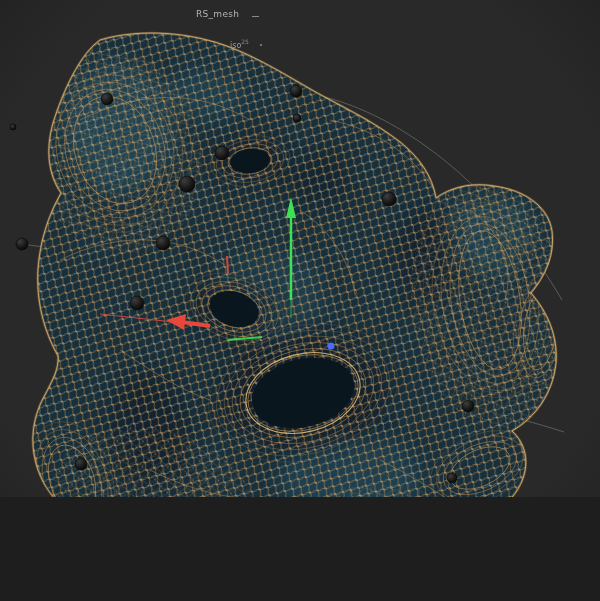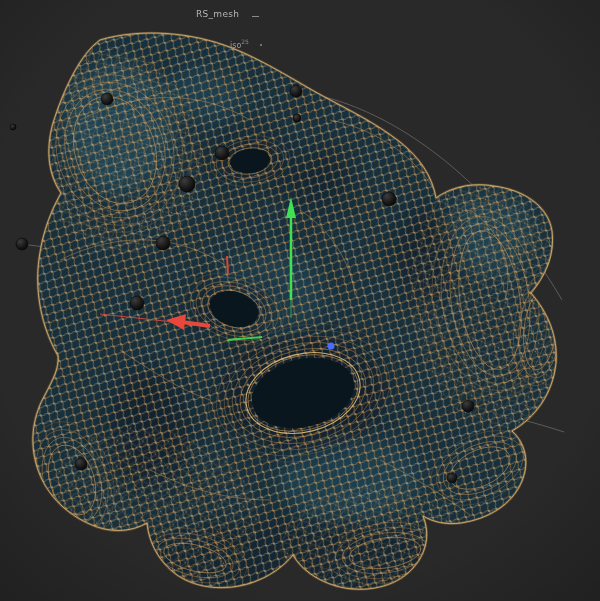--- a/index.html
+++ b/index.html
@@ -1,17 +1,17 @@
 <!DOCTYPE html>
 <html><head>
 <meta charset="utf-8">
 <style>
   html,body{margin:0;padding:0;background:#1e1e1e;}
   .viewport{
-    position:relative;width:600px;height:601px;overflow:hidden;
+    position:relative;width:600px;height:497px;overflow:hidden;
     background:#292929;font-family:"DejaVu Sans",sans-serif;
   }
   #scene-host, #scene-host svg{position:absolute;inset:0;width:600px;height:601px;display:block;}
   .vp-label{
     position:absolute;top:9px;left:196px;font-size:9px;color:#b5b5b5;
     letter-spacing:.3px;user-select:none;z-index:5;
   }
   .vp-sublabel{
     position:absolute;top:38px;left:230px;font-size:8px;color:#9a9a9a;
     user-select:none;z-index:5;

